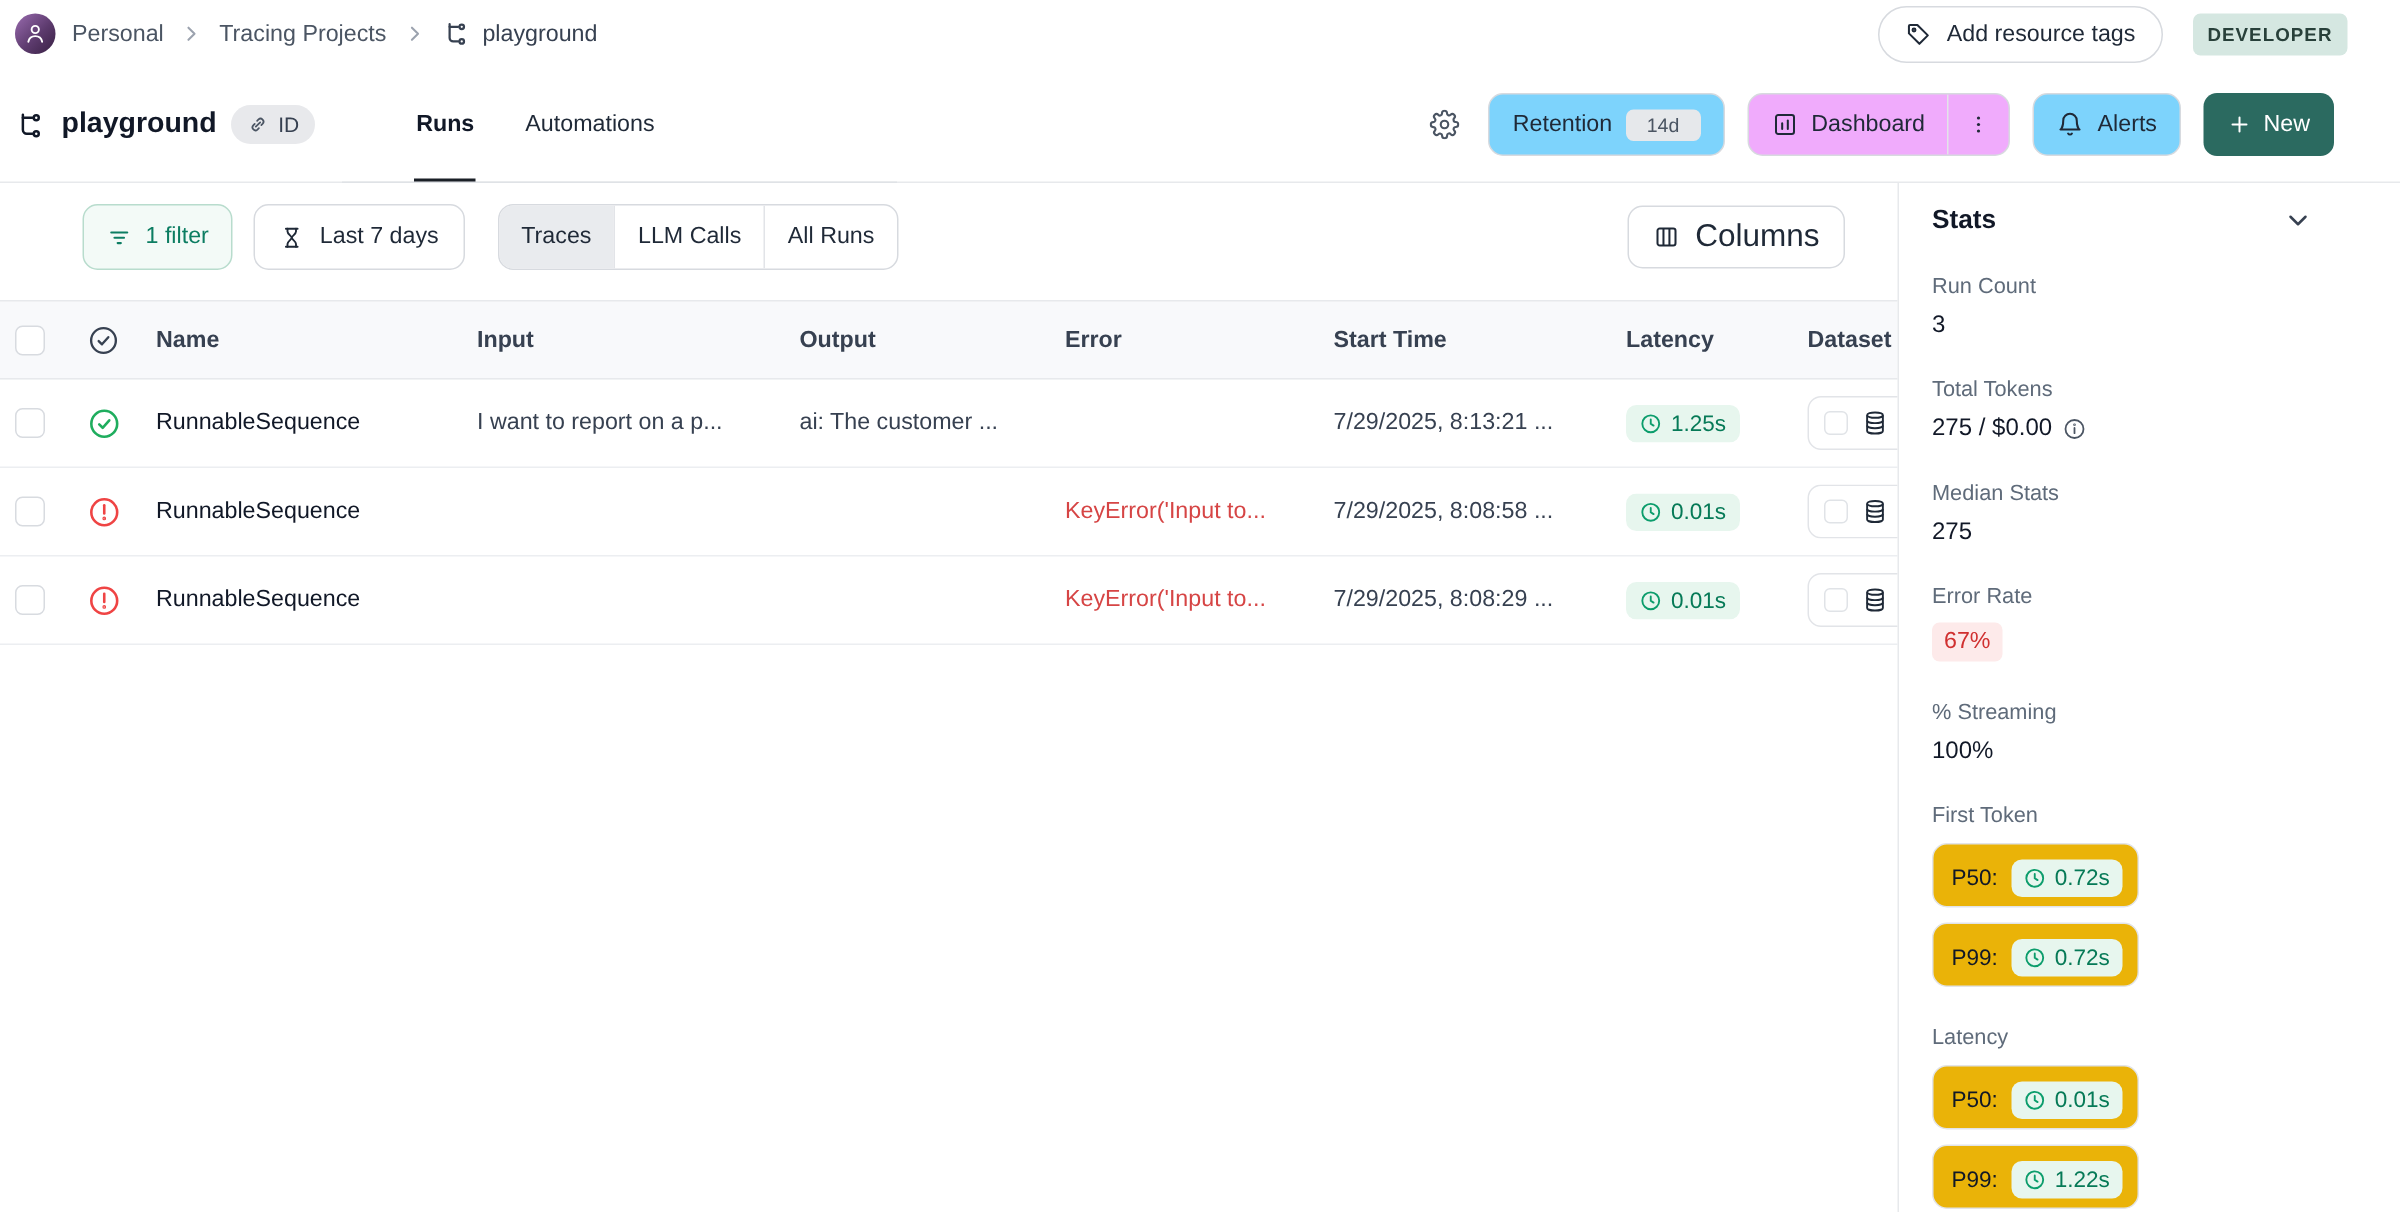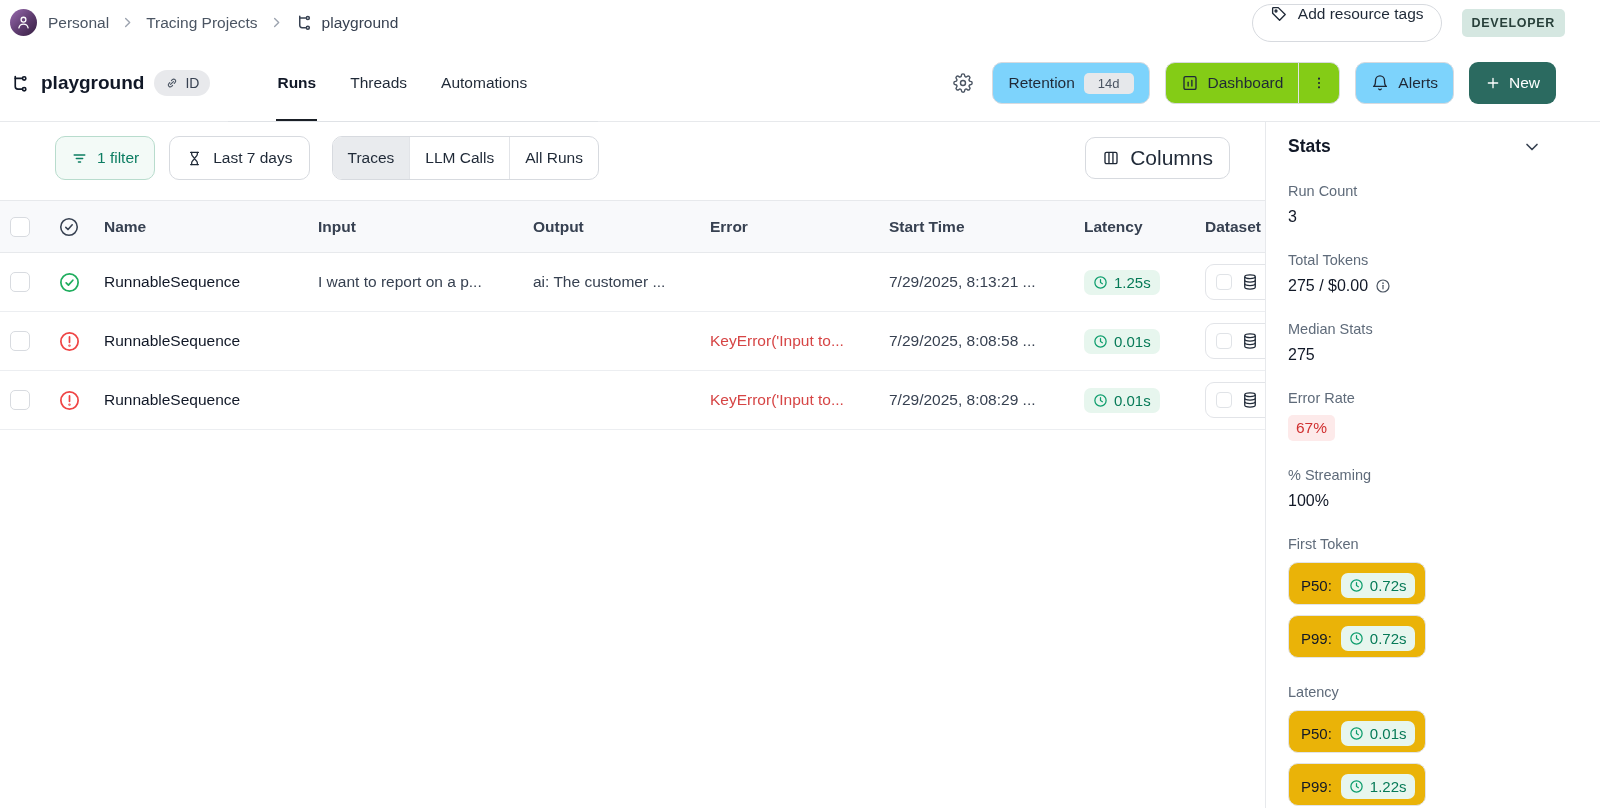--- a/index.html
+++ b/index.html
@@ -13,38 +13,38 @@
   svg { display:block; }
 
   
   .topbar { height:45px; display:flex; align-items:center; justify-content:space-between; padding:0 35px 0 10px; }
   .breadcrumb { display:flex; align-items:center; gap:11px; font-size:15.5px; color:#4b5563; }
   .avatar { width:27px; height:27px; border-radius:50%; background:linear-gradient(135deg,#9a6cb0 0%,#5d3b6e 55%,#371f42 100%); display:flex; align-items:center; justify-content:center; color:#fff; }
   .crumb { cursor:pointer; }
   .crumb-sep { color:#9ca3af; }
   .crumb-current { display:flex; align-items:center; gap:8px; color:#374151; }
   .topbar-right { display:flex; align-items:center; gap:20px; }
-  .tags-btn { display:flex; gap:10px; height:38px; padding:0 17px; border:1px solid #d7dadf; border-radius:20px; background:#fff; font-size:15.5px; color:#1f2937; }
+  .tags-btn { display:flex; align-items:center; gap:10px; height:38px; padding:0 17px; border:1px solid #d7dadf; border-radius:20px; background:#fff; font-size:15.5px; color:#1f2937; }
   .dev-badge { background:#d5e7e1; color:#28403a; font-size:12.5px; font-weight:700; letter-spacing:.7px; padding:7px 10px; border-radius:5px; }
 
   
   .titlebar { height:77px; border-bottom:1px solid #e7e9ec; display:flex; align-items:center; padding:0 44px 0 10px; position:relative; }
   .project-title { display:flex; align-items:center; gap:10px; }
   .project-title .name { font-size:19px; font-weight:700; color:#111827; }
   .id-pill { display:flex; align-items:center; gap:6px; background:#e8e9ec; border-radius:14px; padding:5px 11px; font-size:14px; color:#374151; }
   .tabs { display:flex; align-self:stretch; align-items:stretch; margin-left:50px; }
   .tab { display:flex; align-items:center; padding:0 17px; font-size:15.5px; color:#1f2937; position:relative; cursor:pointer; }
   .tab.active { font-weight:600; color:#111827; }
   .tab.active::after { content:""; position:absolute; left:16px; right:16px; bottom:-1px; height:3px; background:#1a1f26; }
   .tabs::after { content:""; position:absolute; left:228px; width:370px; bottom:-1px; height:1px; background:#dfe2e6; }
   .title-actions { margin-left:auto; display:flex; align-items:center; gap:15px; }
   .icon-btn { background:none; border:none; padding:4px; color:#4b5563; cursor:pointer; }
   .btn { display:flex; align-items:center; gap:9px; height:42px; padding:0 15px; background:#7dd3fc; border:1px solid #d7dadf; border-radius:10px; font-size:15.5px; color:#1f2937; font-family:inherit; cursor:pointer; }
   .mini-badge { background:#e6e8eb; border-radius:5px; padding:3px 14px; font-size:13px; color:#4b5563; }
-  .btn-group { display:flex; align-items:stretch; height:42px; border:1px solid #d7dadf; border-radius:10px; background:#84cc16; overflow:hidden; }
+  .btn-group { display:flex; align-items:stretch; height:42px; border:1px solid #d7dadf; border-radius:10px; background:#f0abfc; overflow:hidden; }
   .btn-group .seg { display:flex; align-items:center; gap:9px; padding:0 15px; font-size:15.5px; color:#1f2937; cursor:pointer; }
   .btn-group .seg + .seg { border-left:1px solid #e2e4e8; padding:0 12px; }
   .btn-new { display:flex; align-items:center; gap:8px; height:42px; padding:0 16px; background:#2b6a60; border:none; border-radius:9px; color:#fff; font-size:15.5px; font-family:inherit; cursor:pointer; }
 
   
   .body { display:flex; height:686px; }
   .main { width:1265px; overflow:hidden; }
   .aside { flex:1; border-left:1px solid #e7e9ec; padding:14px 28px 0 22px; }
 
   
@@ -143,21 +143,20 @@
       <svg width="14" height="14" viewBox="0 0 24 24" fill="none" stroke="#4b5563" stroke-width="2" stroke-linecap="round">
           <path d="M9.5 14.5l5-5"></path>
           <path d="M11 7.8l1.6-1.6a3.4 3.4 0 0 1 4.8 4.8L15.8 12.6"></path>
           <path d="M13 16.2l-1.6 1.6a3.4 3.4 0 0 1-4.8-4.8l1.6-1.6"></path>
         </svg>
       <span>ID</span>
     </span>
   </div>
   <div class="tabs">
     <div class="tab active">Runs</div>
-    <div class="tab">Threads</div>
     <div class="tab">Automations</div>
   </div>
   <div class="title-actions">
     <button class="icon-btn">
       <svg width="20" height="20" viewBox="0 0 24 24" fill="none" stroke="currentColor" stroke-width="1.7" stroke-linecap="round" stroke-linejoin="round">
           <circle cx="12" cy="12" r="3"></circle>
           <path d="M19.4 15a1.65 1.65 0 0 0 .33 1.82l.06.06a2 2 0 0 1-2.83 2.83l-.06-.06a1.65 1.65 0 0 0-1.82-.33 1.65 1.65 0 0 0-1 1.51V21a2 2 0 0 1-4 0v-.09A1.65 1.65 0 0 0 9 19.4a1.65 1.65 0 0 0-1.82.33l-.06.06a2 2 0 0 1-2.83-2.83l.06-.06a1.65 1.65 0 0 0 .33-1.82 1.65 1.65 0 0 0-1.51-1H3a2 2 0 0 1 0-4h.09A1.65 1.65 0 0 0 4.6 9a1.65 1.65 0 0 0-.33-1.82l-.06-.06a2 2 0 0 1 2.83-2.83l.06.06a1.65 1.65 0 0 0 1.82.33H9a1.65 1.65 0 0 0 1-1.51V3a2 2 0 0 1 4 0v.09a1.65 1.65 0 0 0 1 1.51 1.65 1.65 0 0 0 1.82-.33l.06-.06a2 2 0 0 1 2.83 2.83l-.06.06a1.65 1.65 0 0 0-.33 1.82V9a1.65 1.65 0 0 0 1.51 1H21a2 2 0 0 1 0 4h-.09a1.65 1.65 0 0 0-1.51 1z"></path>
         </svg>
     </button>
     <button class="btn">

